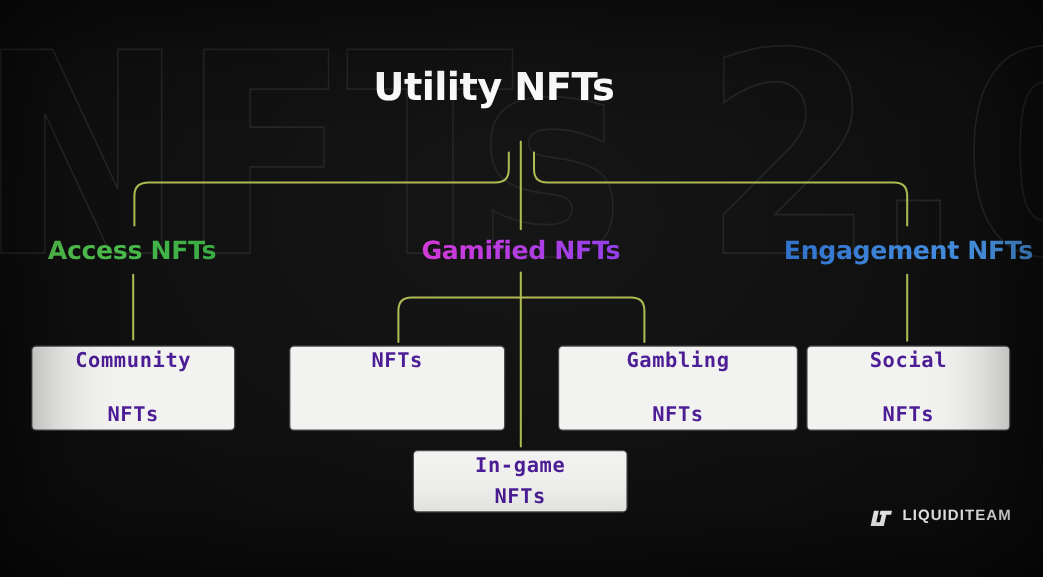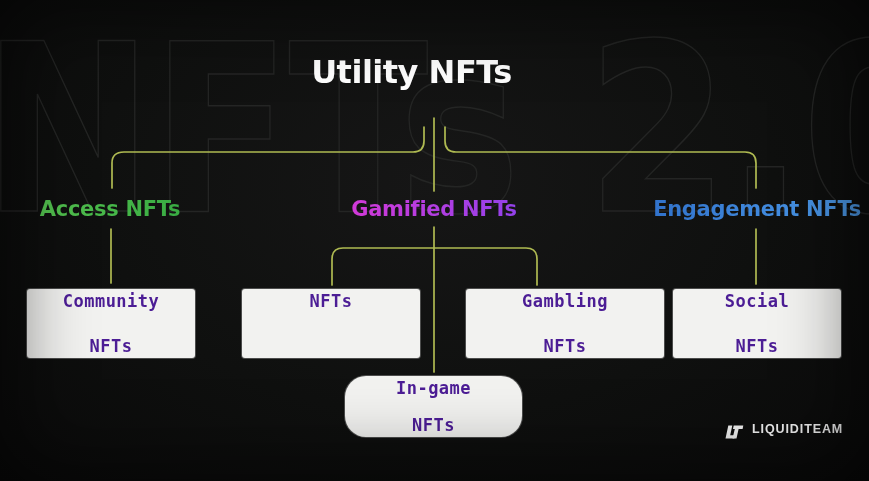--- a/index.html
+++ b/index.html
@@ -42,21 +42,21 @@
   .node-box{
     position:absolute;background:#f2f2f0;border-radius:3px;
     display:flex;flex-direction:column;align-items:center;justify-content:space-between;
     font:700 17px/24px "DejaVu Sans Mono",monospace;color:#4c1d95;letter-spacing:0.5px;
     box-shadow:0 0 0 1px rgba(255,255,255,0.25);
   }
   .box-community{left:27px;top:289px;width:168px;height:69px;}
   .box-fantasy{left:242px;top:289px;width:178px;height:69px;}
   .box-gambling{left:446px;top:289px;width:198px;height:69px;margin-left:20px;}
   .box-social{left:673px;top:289px;width:168px;height:69px;}
-  .box-ingame{left:345px;top:376px;width:177px;height:61px;border-radius:21px;}
+  .box-ingame{left:345px;top:376px;width:177px;height:50px;}
   .logo{
     position:absolute;left:722px;top:423px;display:flex;gap:7px;
   }
   .logo-text{
     font:700 12.5px/1 "Liberation Sans","DejaVu Sans",sans-serif;color:#f2f2f2;letter-spacing:0.9px;
   }
 </style>
 </head>
 <body>
 

